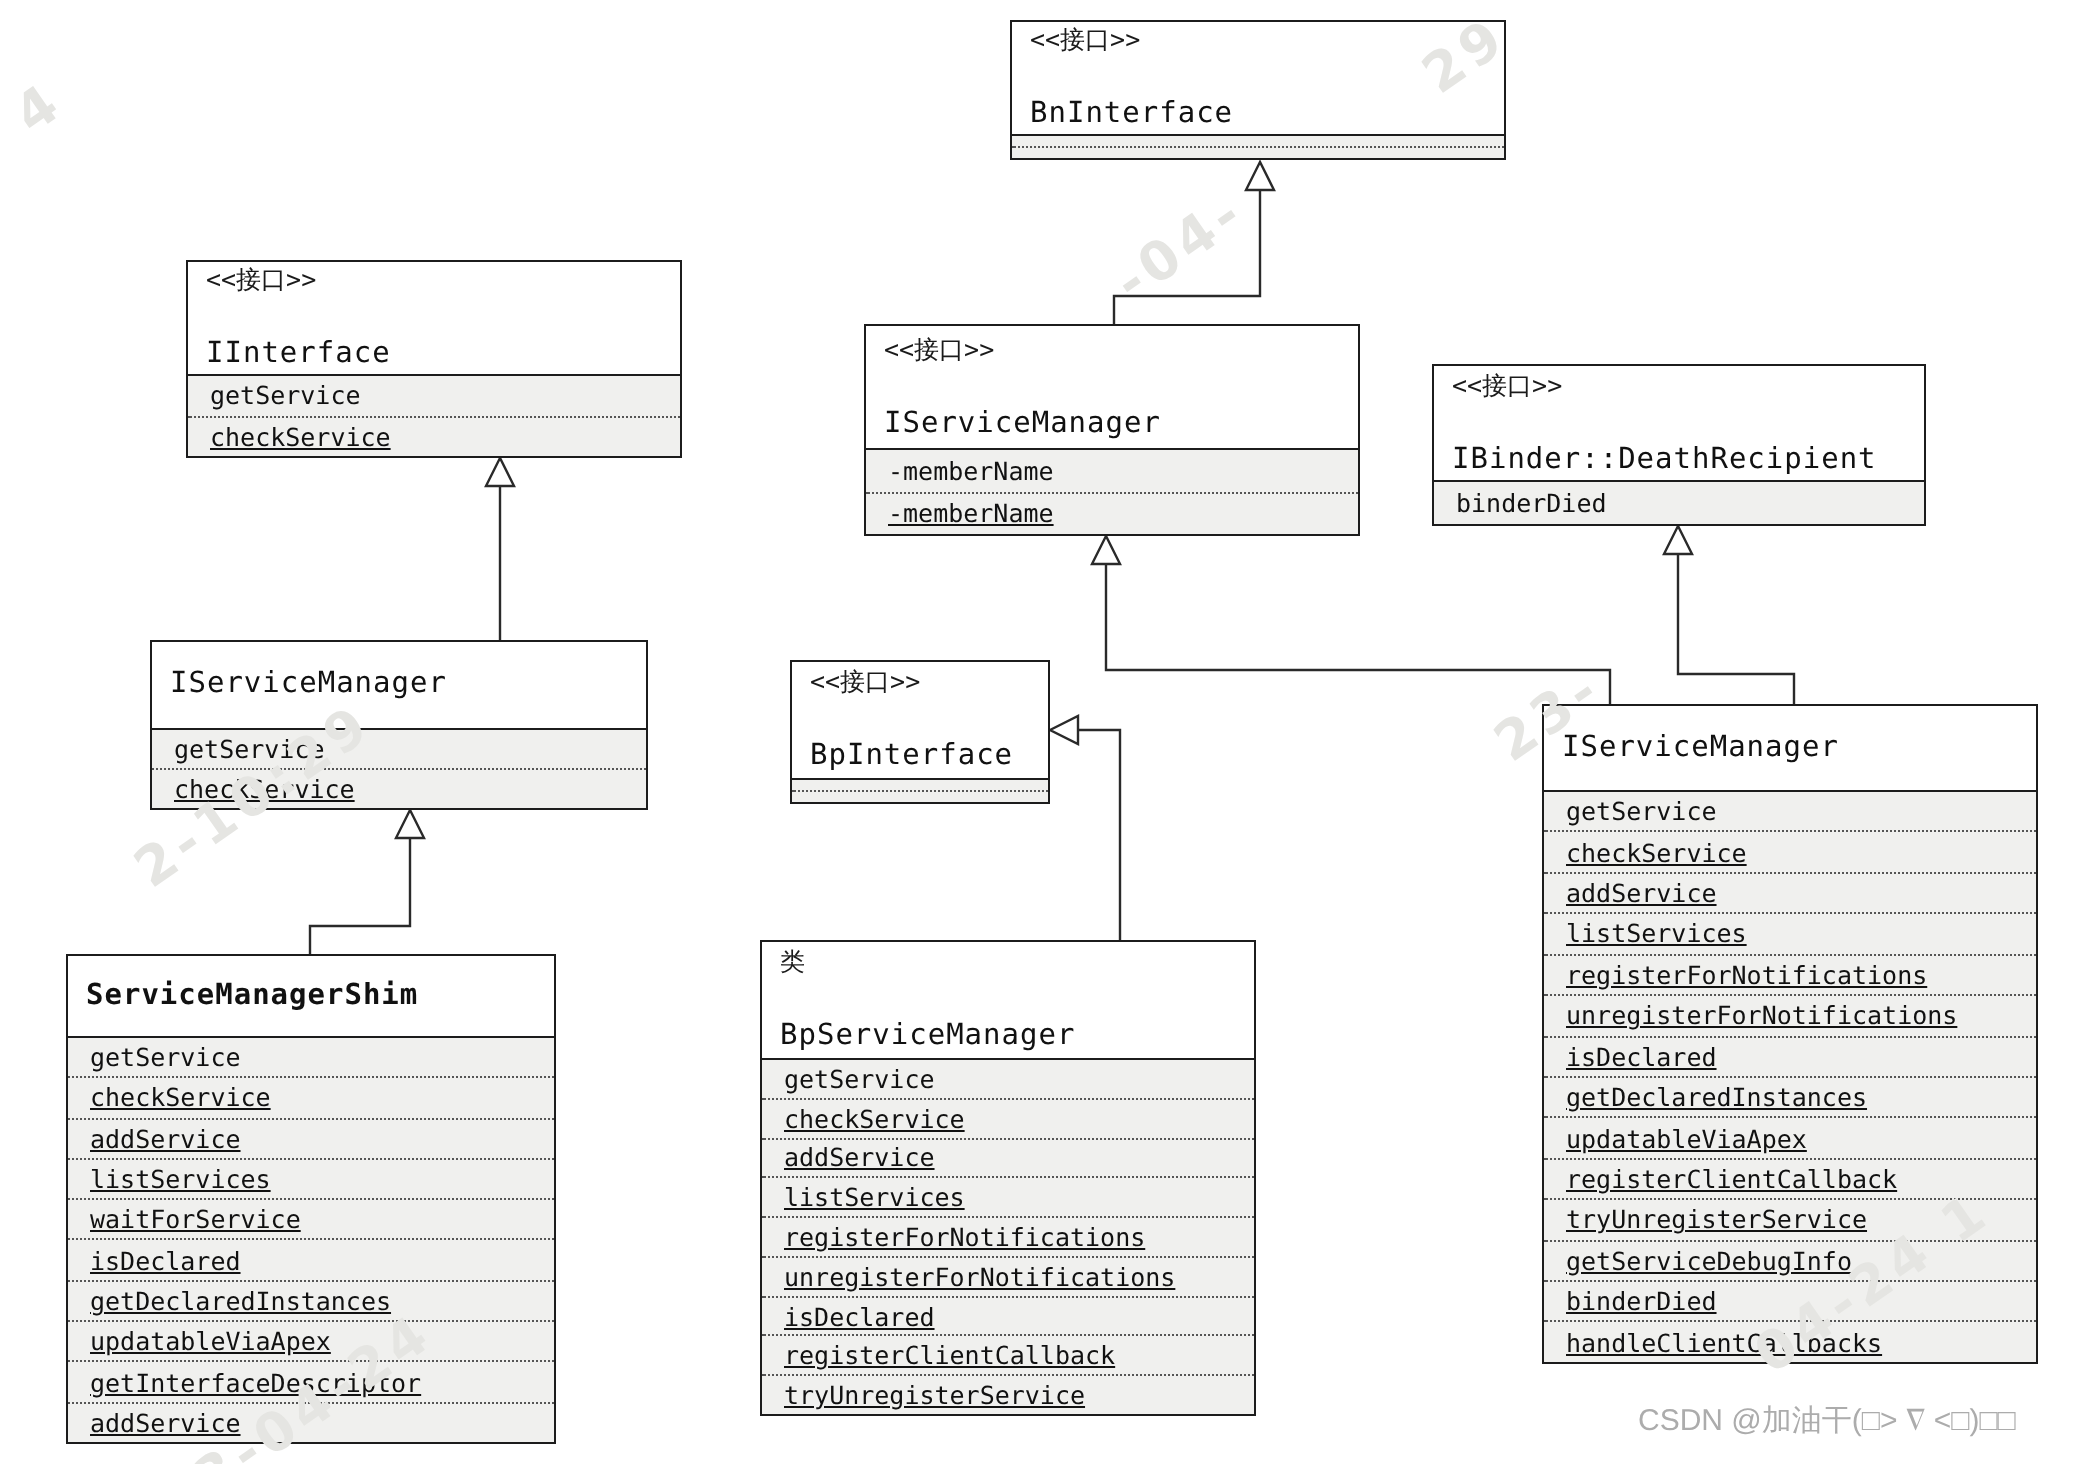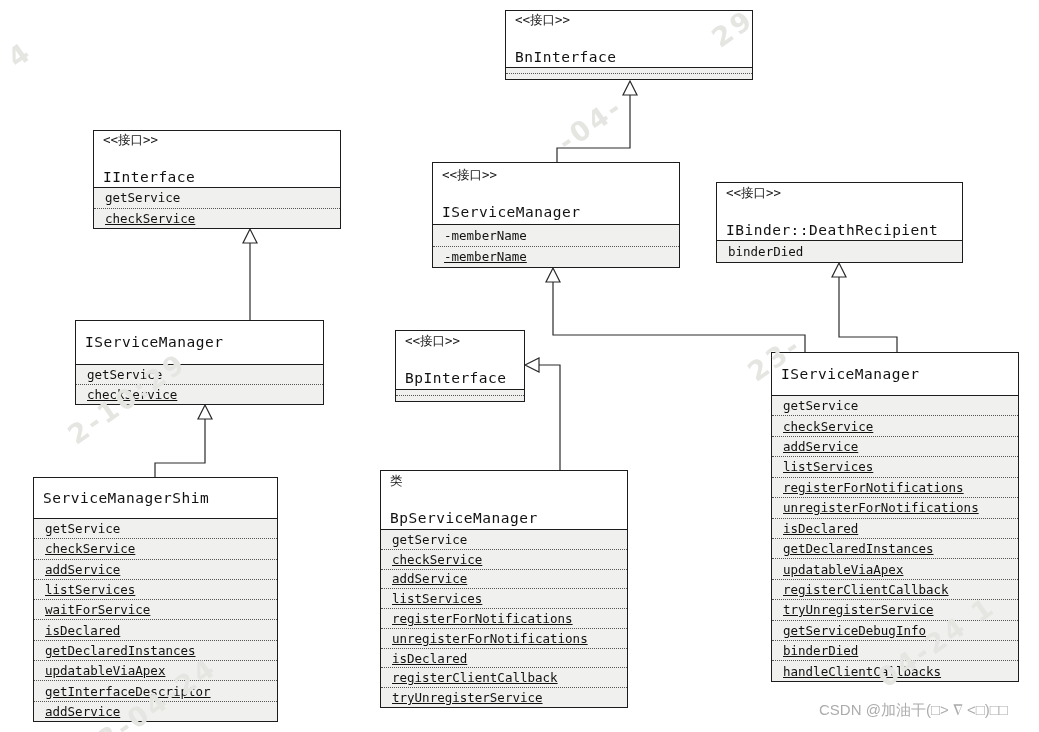--- a/index.html
+++ b/index.html
@@ -156,21 +156,21 @@
       <div class="member">updatableViaApex</div>
       <div class="member">registerClientCallback</div>
       <div class="member">tryUnregisterService</div>
       <div class="member">getServiceDebugInfo</div>
       <div class="member">binderDied</div>
       <div class="member">handleClientCallbacks</div>
     </div>
 </div>
 
 <div class="uml-box" style="left:33px;top:477px;width:245px;height:245px;">
-  <div class="title" style="height:40px;">
+  <div class="title" style="height:40px;font-weight:bold;">
 
     <div class="cname">ServiceManagerShim</div>
   </div>
   <div class="members">
       <div class="member">getService</div>
       <div class="member">checkService</div>
       <div class="member">addService</div>
       <div class="member">listServices</div>
       <div class="member">waitForService</div>
       <div class="member">isDeclared</div>

